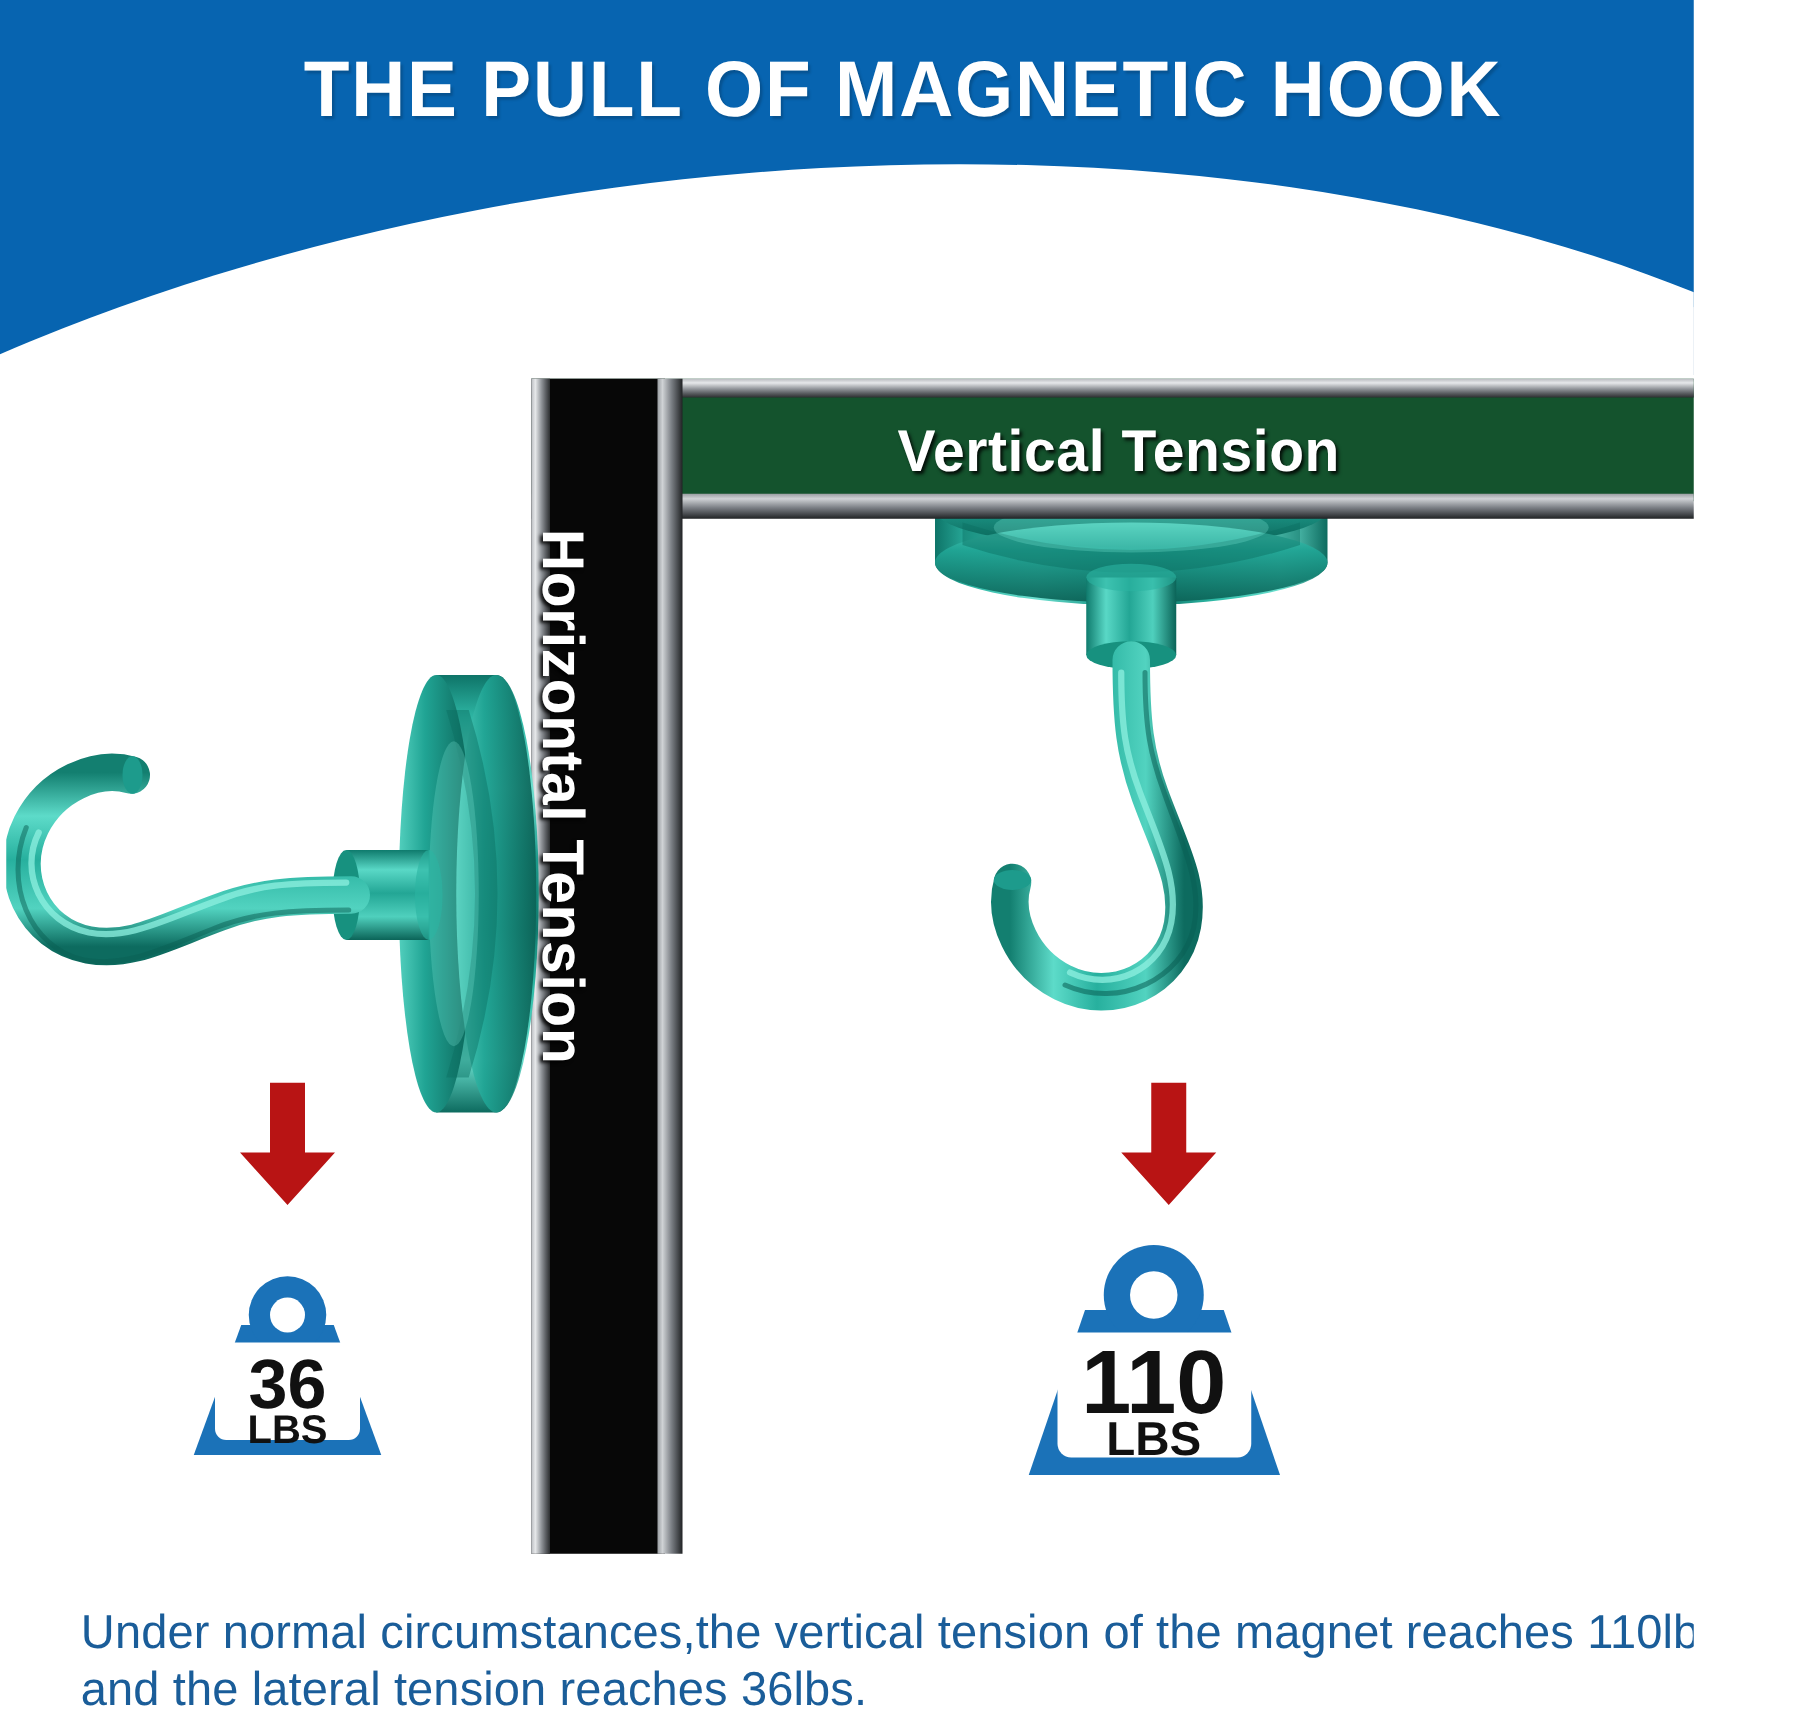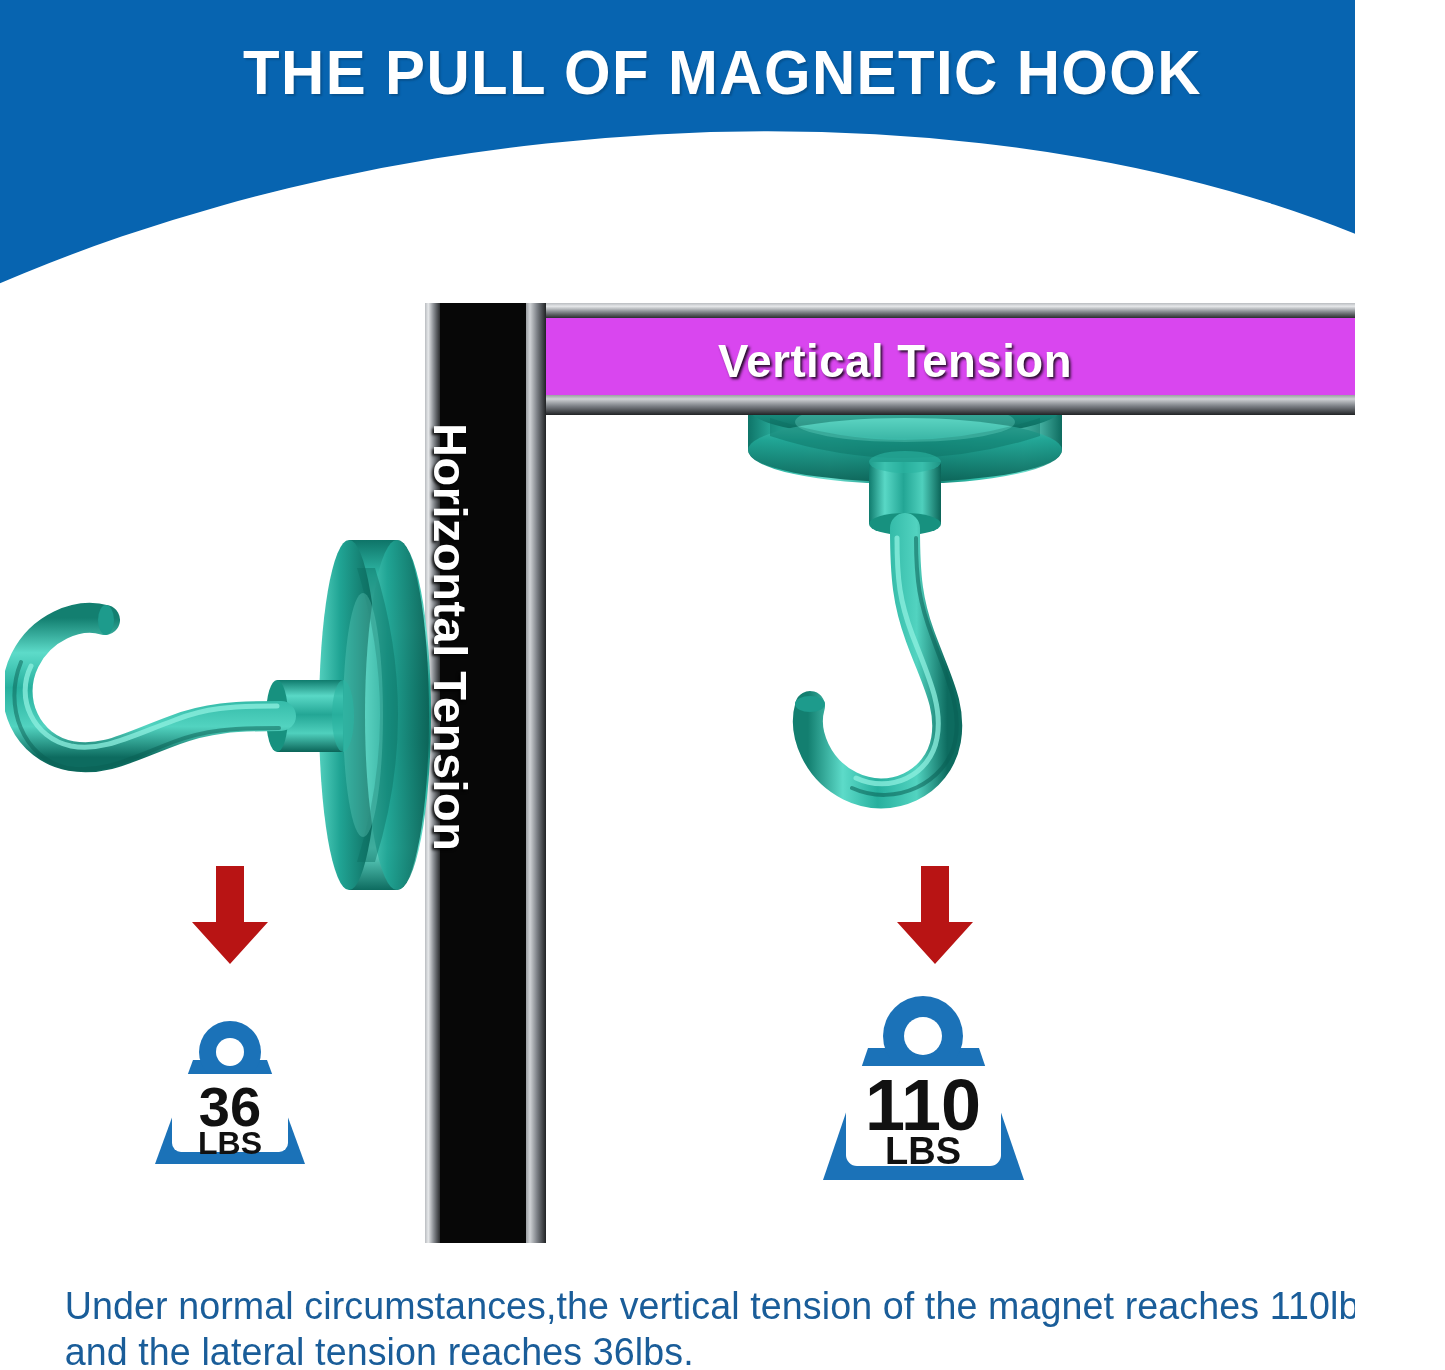--- a/index.html
+++ b/index.html
@@ -64,21 +64,21 @@
     white-space: nowrap;
   }
 
   
   .bar-h {
     position: absolute;
     left: 425px;
     top: 303px;
     width: 940px;
     height: 98px;
-    background: #d946ef;
+    background: #14532d;
     z-index: 4;
   }
   .bar-h .edge-top,
   .bar-h .edge-bottom {
     position: absolute;
     left: 0;
     width: 100%;
     height: 15px;
     background: linear-gradient(180deg,#b9bcc0 0%,#e6e8ea 22%,#8f9398 55%,#5a5d61 78%,#2c2e30 100%);
   }

